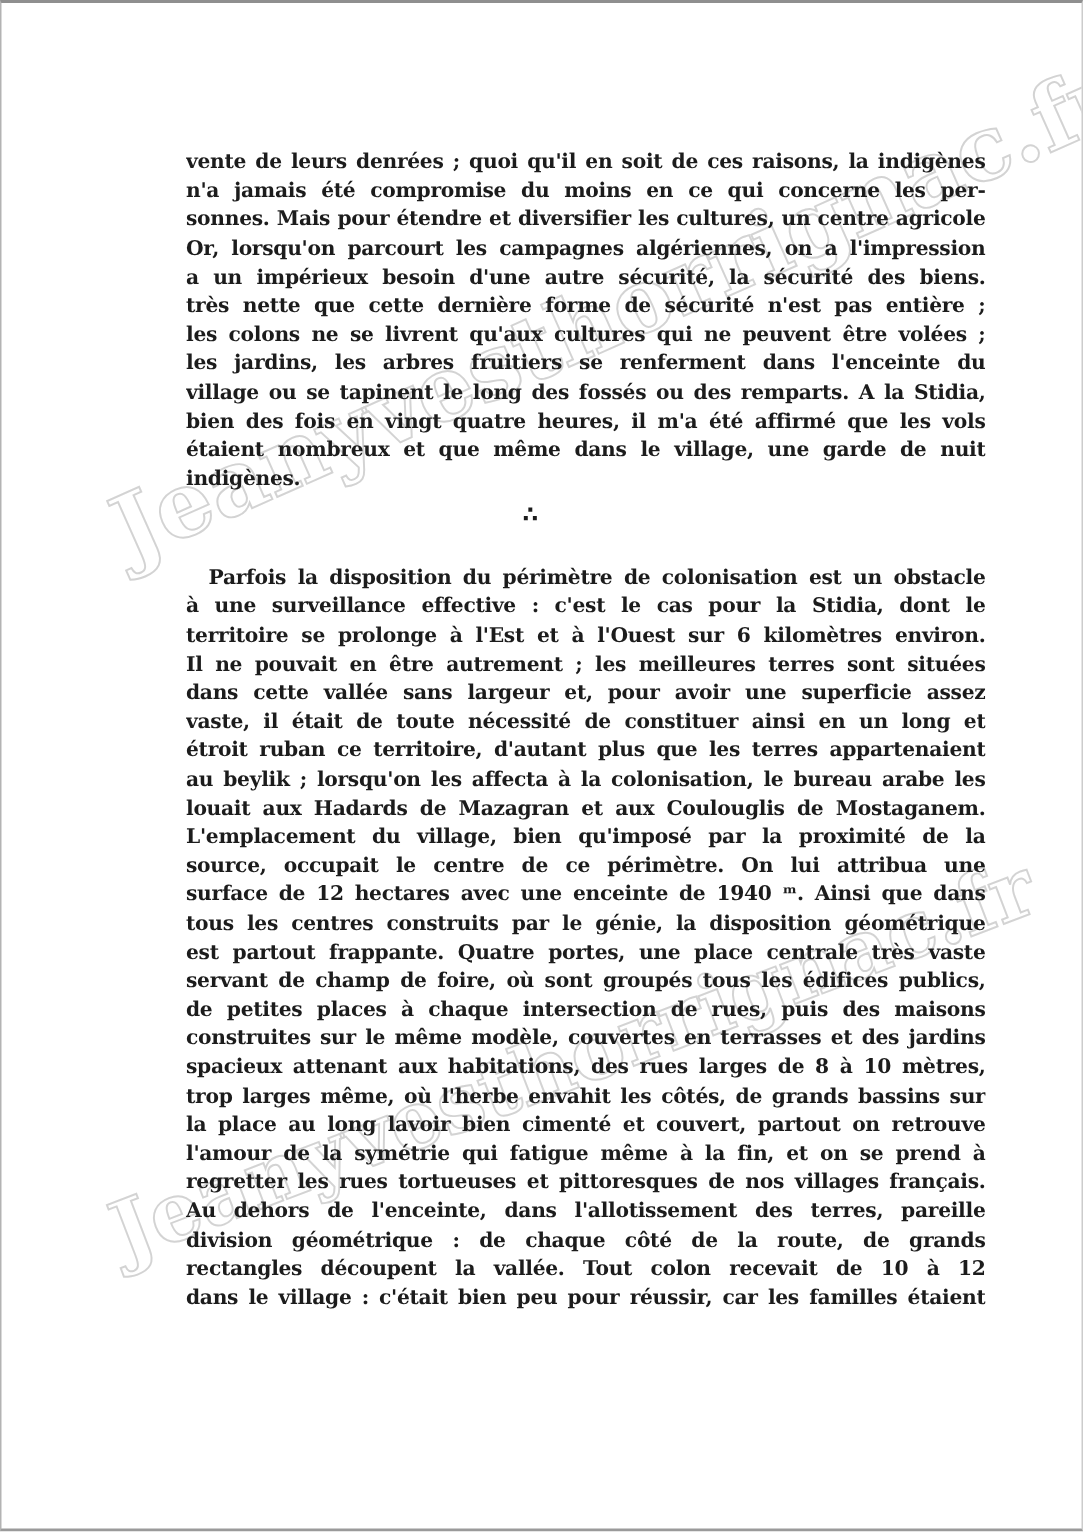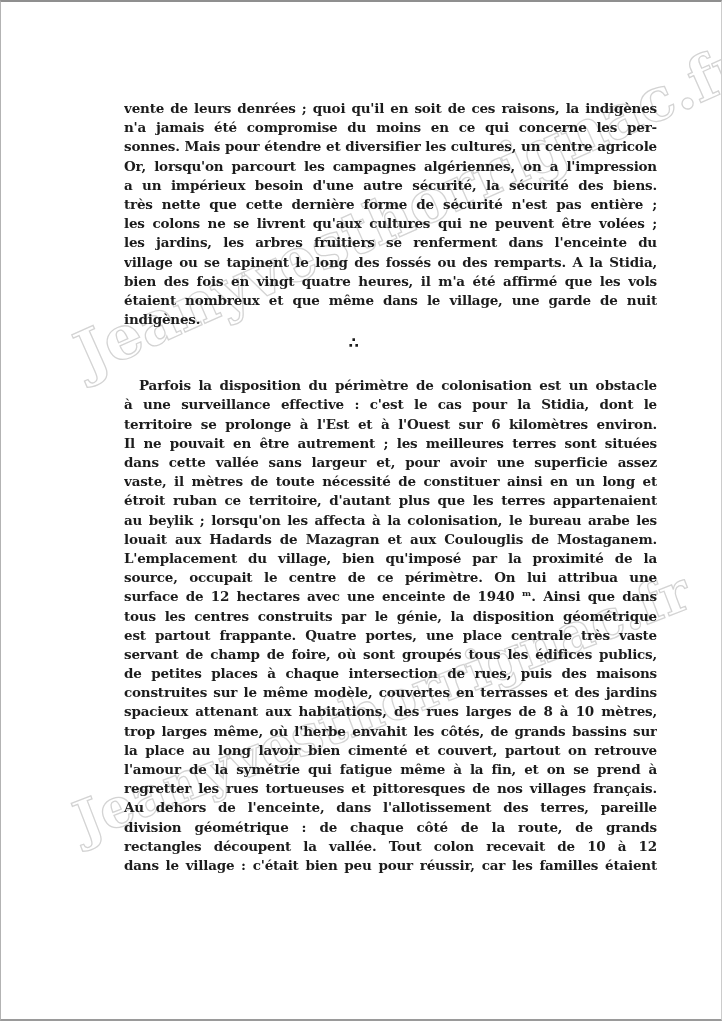--- a/index.html
+++ b/index.html
@@ -98,21 +98,21 @@
       </div>
 
     <div class="ornament">∴</div>
 
     <div class="para para2">
         <div class="tline indent">Parfois la disposition du périmètre de colonisation est un obstacle</div>
         <div class="tline">à une surveillance effective : c'est le cas pour la Stidia, dont le</div>
         <div class="tline">territoire se prolonge à l'Est et à l'Ouest sur 6 kilomètres environ.</div>
         <div class="tline">Il ne pouvait en être autrement ; les meilleures terres sont situées</div>
         <div class="tline">dans cette vallée sans largeur et, pour avoir une superficie assez</div>
-        <div class="tline">vaste, il mètres de toute nécessité de constituer ainsi en un long et</div>
+        <div class="tline">vaste, il était de toute nécessité de constituer ainsi en un long et</div>
         <div class="tline">étroit ruban ce territoire, d'autant plus que les terres appartenaient</div>
         <div class="tline">au beylik ; lorsqu'on les affecta à la colonisation, le bureau arabe les</div>
         <div class="tline">louait aux Hadards de Mazagran et aux Coulouglis de Mostaganem.</div>
         <div class="tline">L'emplacement du village, bien qu'imposé par la proximité de la</div>
         <div class="tline">source, occupait le centre de ce périmètre. On lui attribua une</div>
         <div class="tline">surface de 12 hectares avec une enceinte de 1940 ᵐ. Ainsi que dans</div>
         <div class="tline">tous les centres construits par le génie, la disposition géométrique</div>
         <div class="tline">est partout frappante.  Quatre portes, une place centrale très vaste</div>
         <div class="tline">servant de champ de foire, où sont groupés tous les édifices publics,</div>
         <div class="tline">de petites places à chaque intersection de rues, puis des maisons</div>

